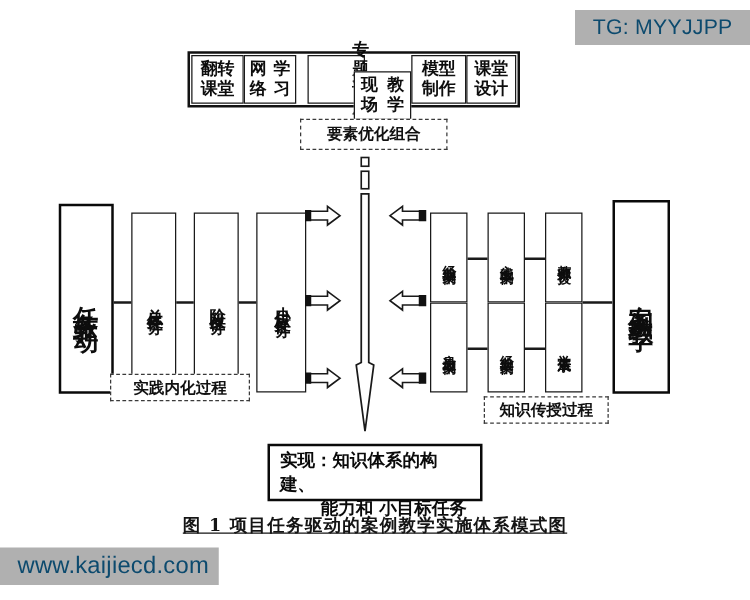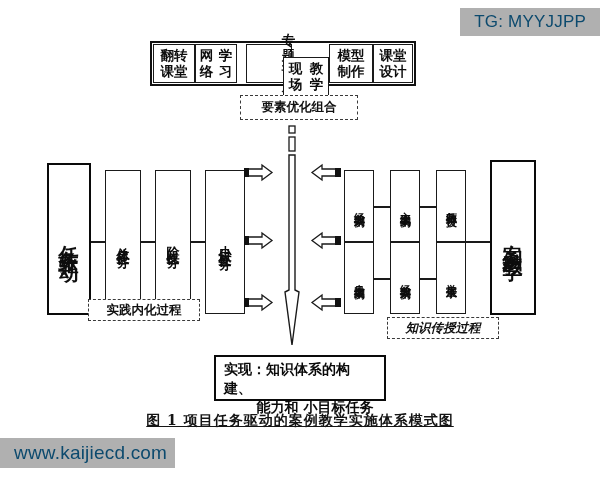--- a/index.html
+++ b/index.html
@@ -261,21 +261,21 @@
   <div class="hline" style="left:374px; top:206px; width:16px;"></div>
   <div class="hline" style="left:374px; top:278px; width:16px;"></div>
   <div class="hline" style="left:420px; top:206px; width:16px;"></div>
   <div class="hline" style="left:420px; top:278px; width:16px;"></div>
   <div class="hline" style="left:466px; top:241px; width:24px;"></div>
 
   <div class="box pillar" style="left:490px; top:160px; width:46px; height:155px;">
     <span>案例教学</span>
   </div>
 
-  <div class="dashbox" style="left:387px; top:317px; width:112px; height:22px;font-style:italic;">
+  <div class="dashbox" style="left:387px; top:317px; width:100px; height:22px;">
     <span>知识传授过程</span>
   </div>
 
   <div id="goal-box" style="left:214px; top:355px; width:172px; height:46px;">
     <div>实现：知识体系的构建、</div>
     <div id="goal-line2">能力和 小目标任务</div>
   </div>
 
   <svg class="overlay" viewBox="0 0 600 480">
 

